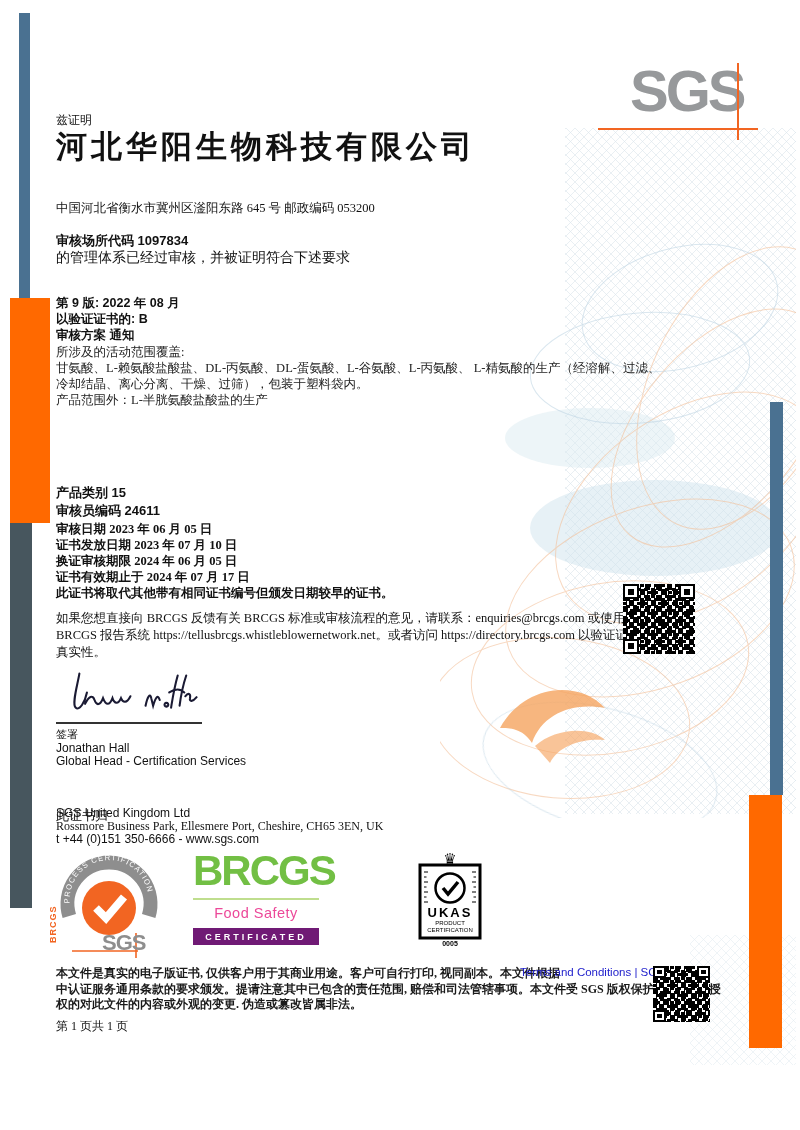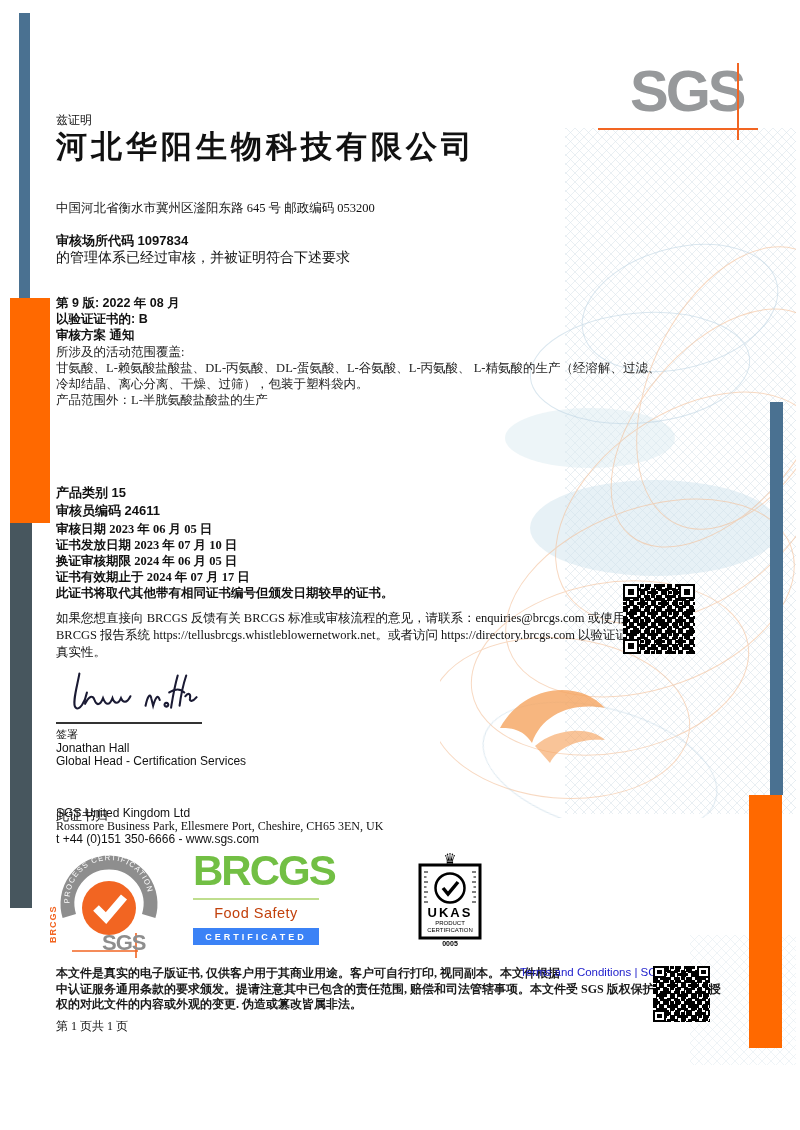--- a/index.html
+++ b/index.html
@@ -58,22 +58,22 @@
       background-size:7px 7px,11px 11px;background-color:#fff;}
   .qr .f{position:absolute;width:22%;height:22%;border:2px solid #000;background:#fff;box-sizing:border-box;}
   .qr .f::after{content:"";position:absolute;left:22%;top:22%;width:56%;height:56%;background:#000;}
   .qr .tl{left:0;top:0;} .qr .tr{right:0;top:0;} .qr .bl{left:0;bottom:0;}
   .qr1{left:623px;top:584px;width:72px;height:70px;}
   .qr2{left:653px;top:966px;width:57px;height:56px;}
   
   .brcgs{left:193px;top:850px;width:126px;height:96px;font-family:"Liberation Sans",sans-serif;}
   .brcgs .brand{font-weight:700;font-size:42px;line-height:42px;letter-spacing:-2px;color:#72BF44;}
   .brcgs .rule{height:2px;background:#BFDE8E;margin:6px 0 5px 0;}
-  .brcgs .sub{font-size:14.5px;color:#c2410c;text-align:center;letter-spacing:.5px;}
-  .brcgs .banner{margin-top:7px;background:#3b82f6;color:#fff;font-weight:700;font-size:9px;
+  .brcgs .sub{font-size:14.5px;color:#ec4899;text-align:center;letter-spacing:.5px;}
+  .brcgs .banner{margin-top:7px;background:#701a75;color:#fff;font-weight:700;font-size:9px;
                  letter-spacing:3px;text-align:center;padding:4px 0 3px 0;}
 </style>
 </head>
 <body>
 
 <div class="page">
 
   <svg class="abs" style="left:440px;top:128px;" width="356" height="690" viewBox="0 0 356 690">
     <defs>
       <pattern id="xh" width="9" height="9" patternUnits="userSpaceOnUse">

